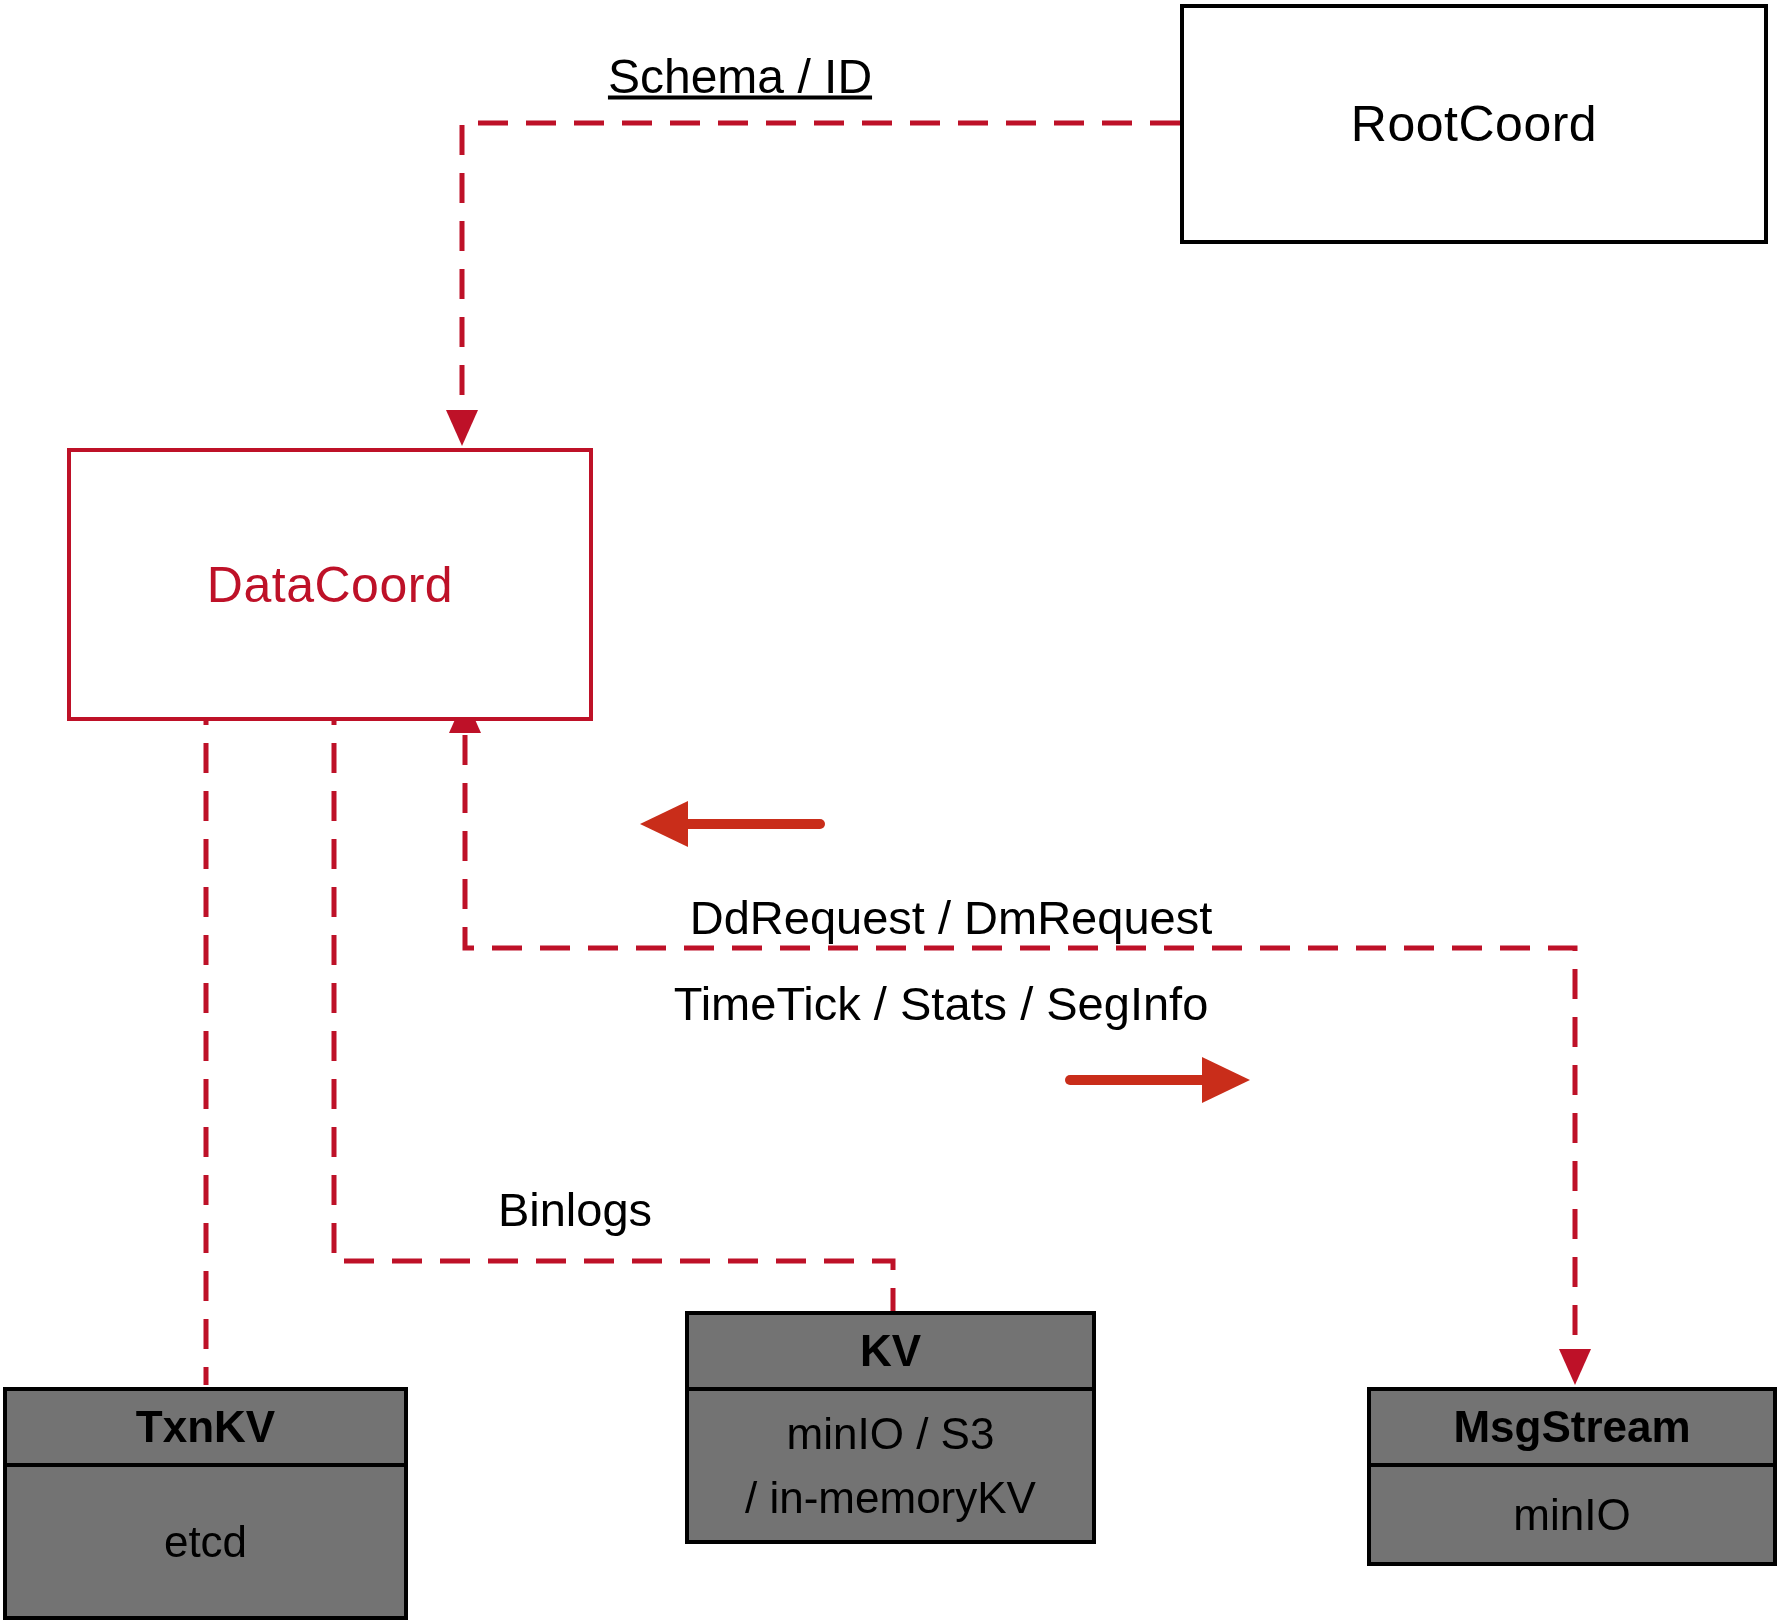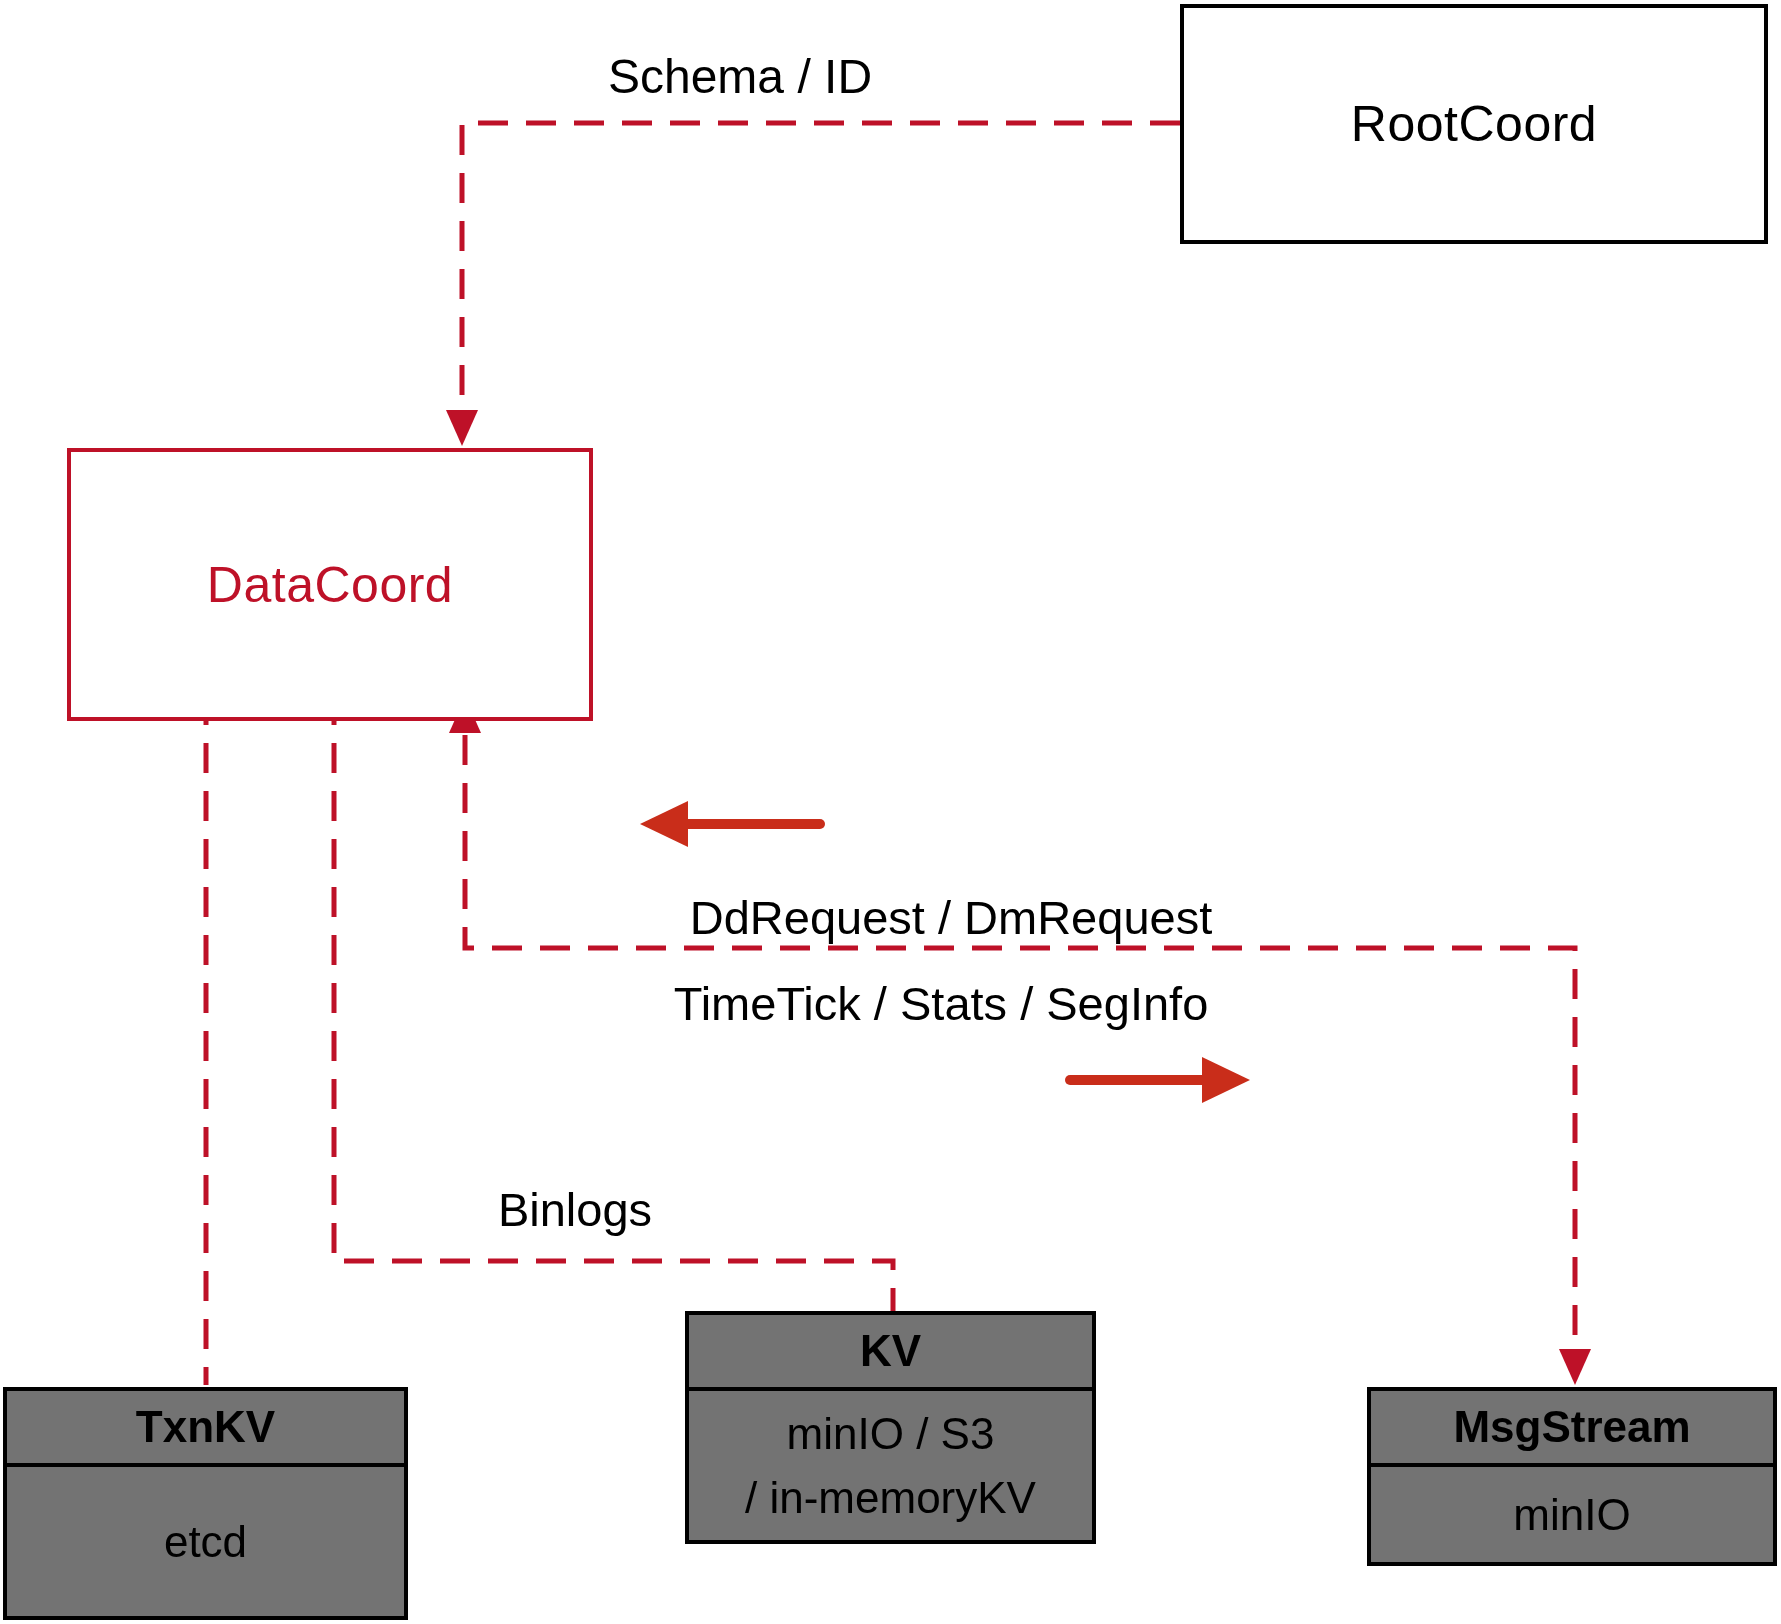--- a/index.html
+++ b/index.html
@@ -131,21 +131,21 @@
       <div>minIO / S3</div>
       <div>/ in-memoryKV</div>
     </div>
   </div>
 
   <div class="table-node" style="left:1367px; top:1387px; width:410px; height:179px;">
     <div class="head">MsgStream</div>
     <div class="body">minIO</div>
   </div>
 
-  <div class="edge-label" style="left:740px; top:76px; font-size:48px;">Schema / ID</div>
+  <div class="edge-label" style="left:740px; top:76px; font-size:48px;text-decoration:underline;">Schema / ID</div>
 
   <div class="edge-label" style="left:951px; top:917px;">DdRequest / DmRequest</div>
 
   <div class="edge-label" style="left:941px; top:1003px;">TimeTick / Stats / SegInfo</div>
 
   <div class="edge-label" style="left:575px; top:1209px;">Binlogs</div>
 
 </div>
 
 </body></html>

